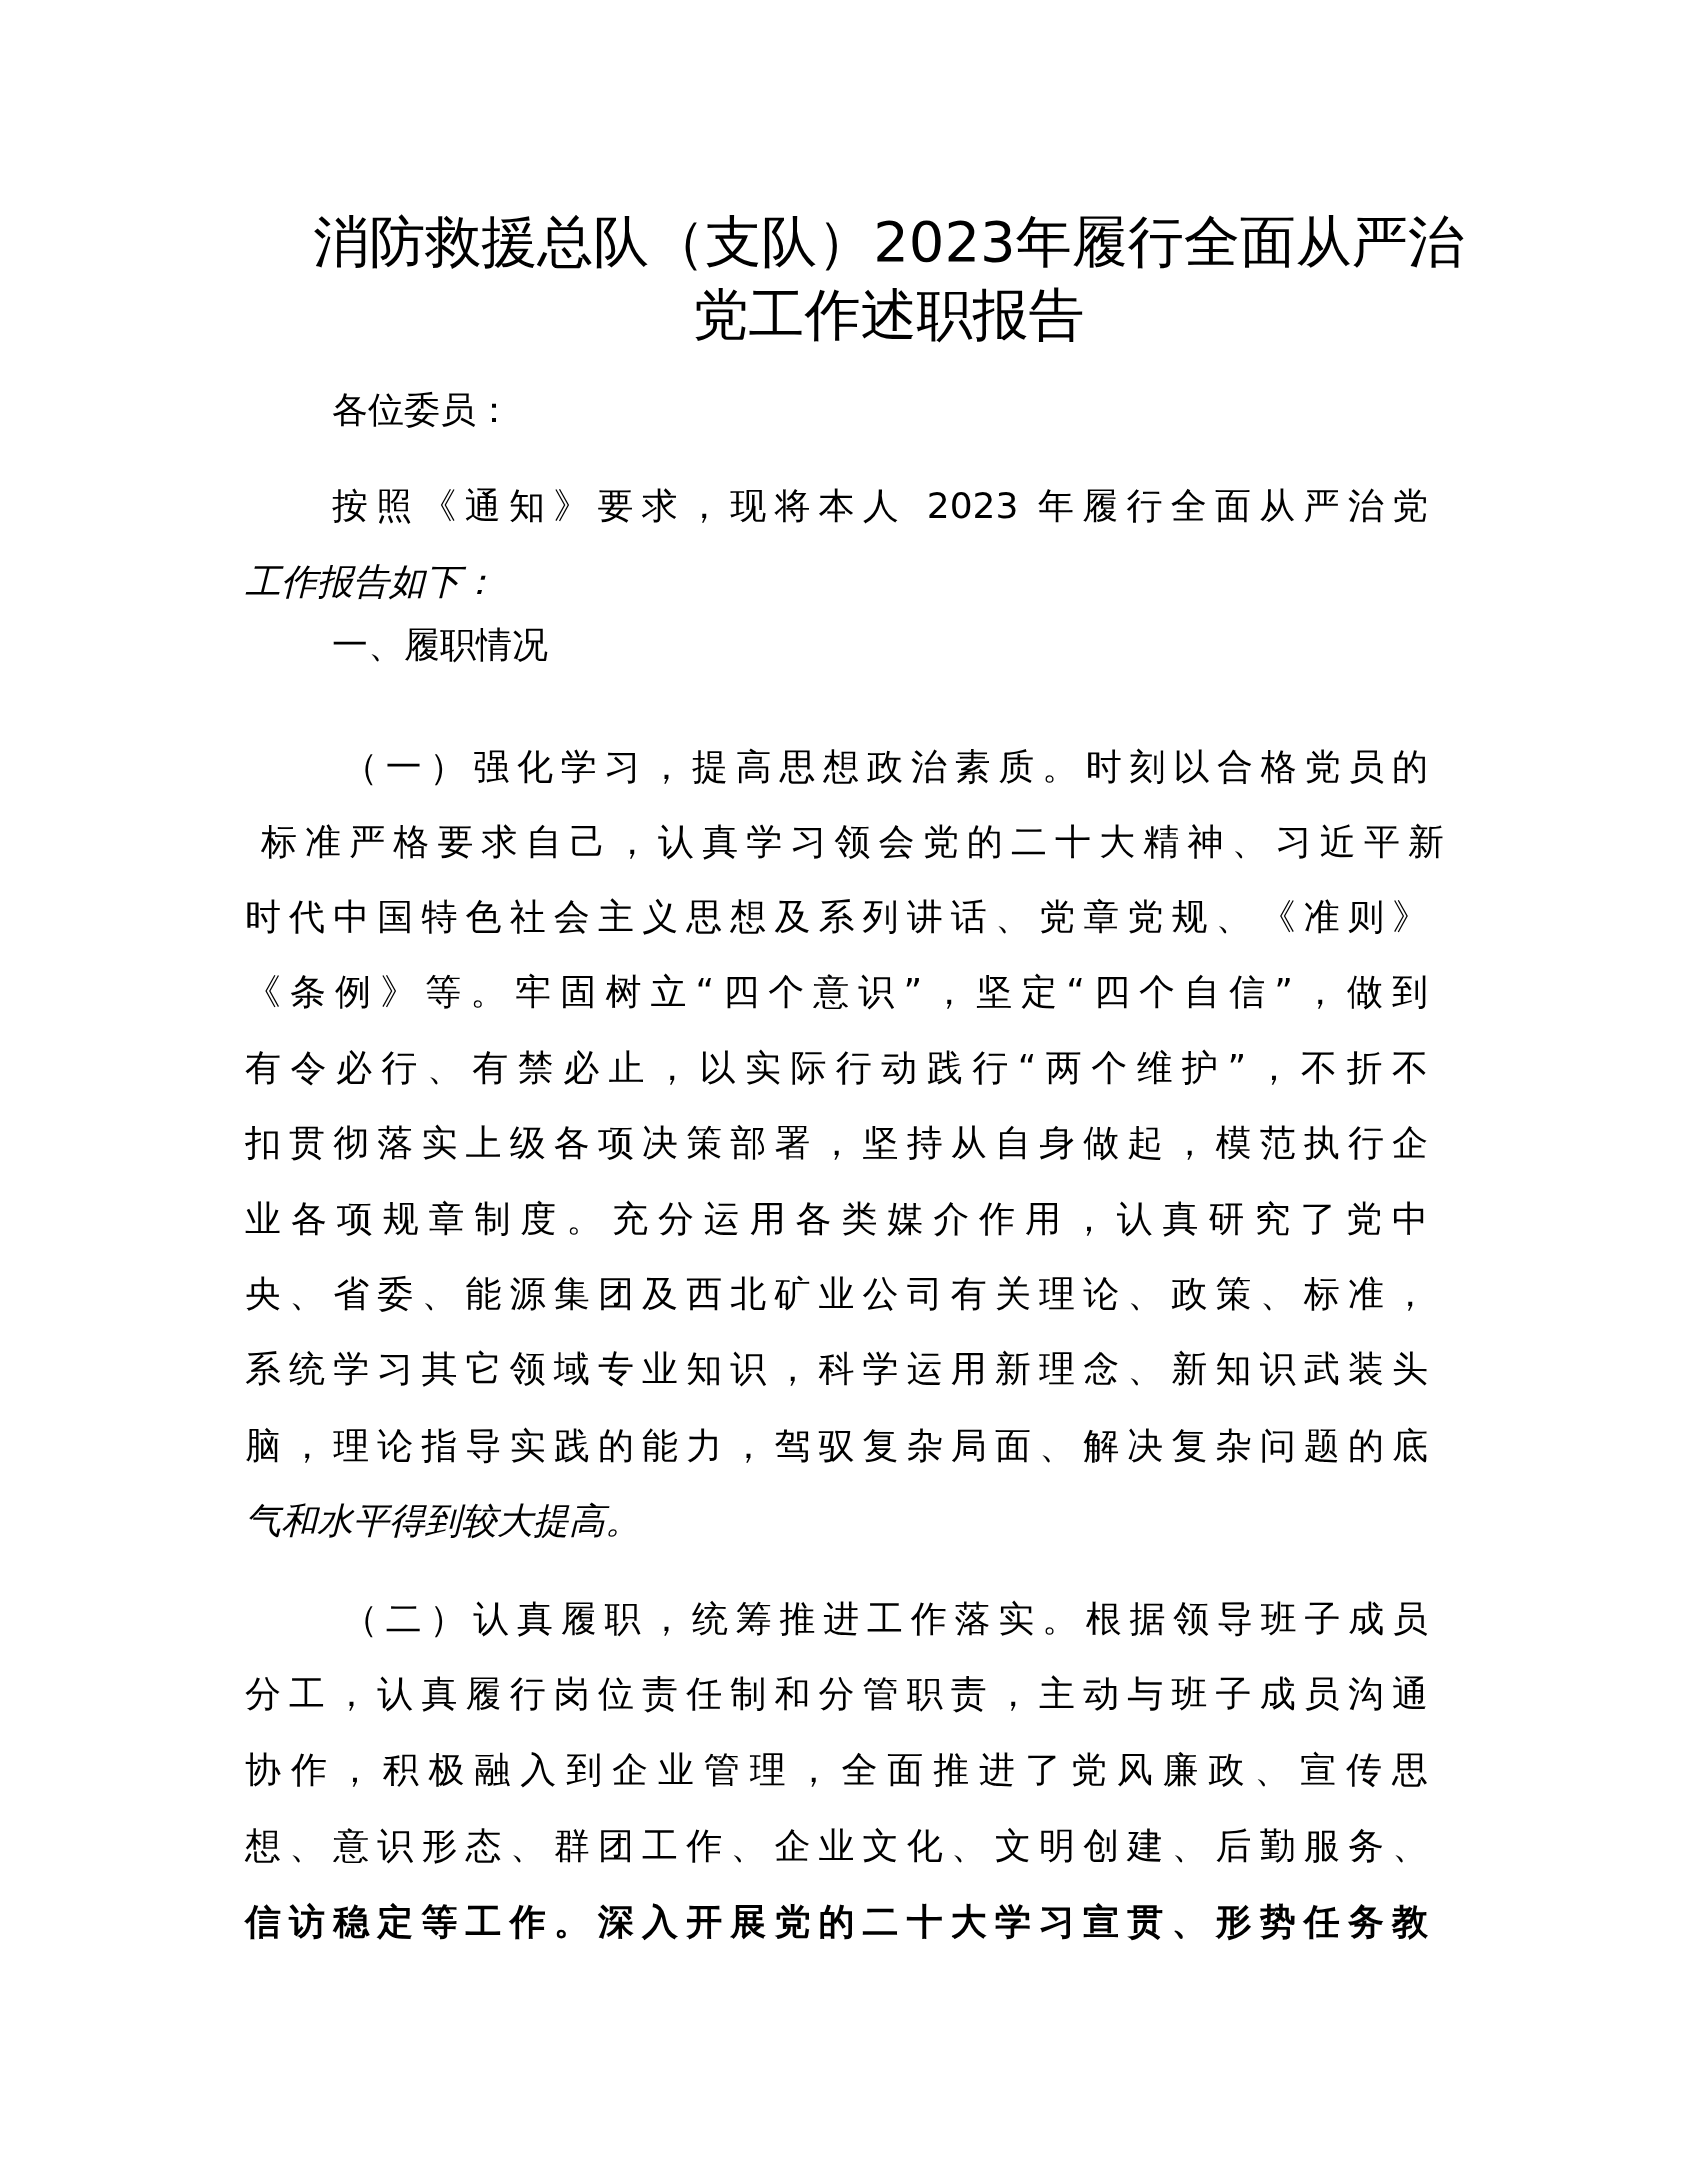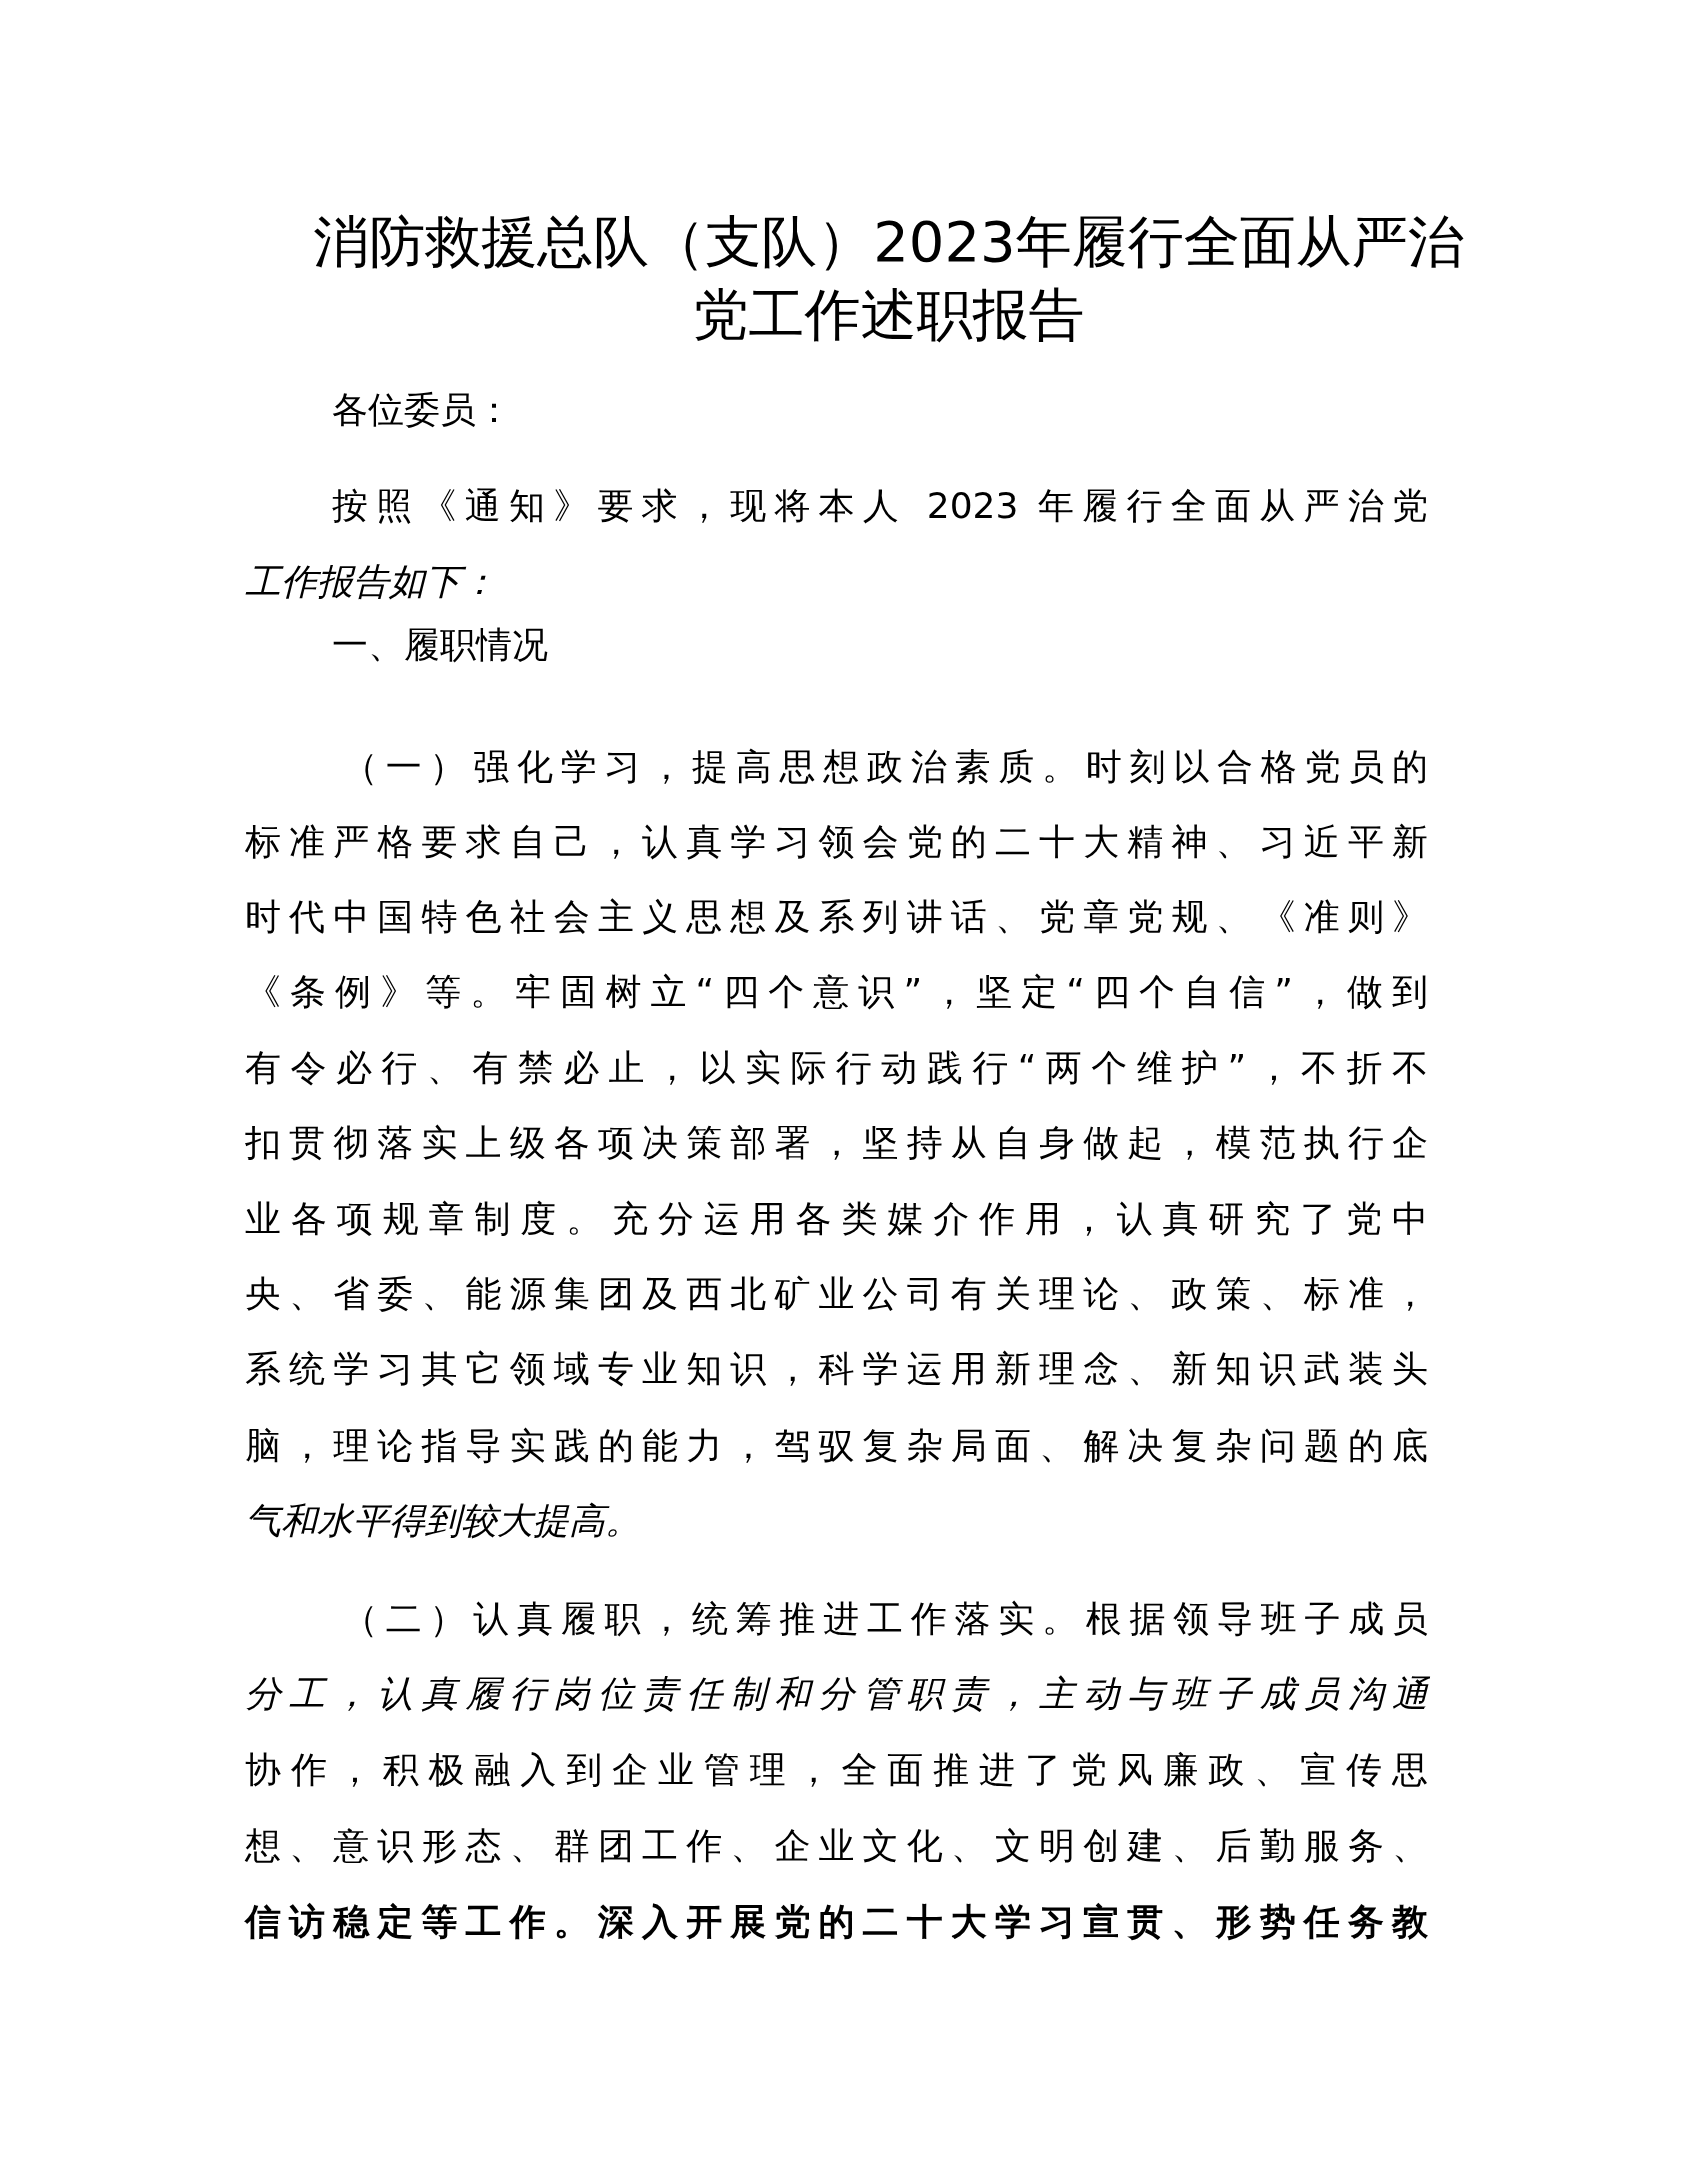--- a/index.html
+++ b/index.html
@@ -23,30 +23,30 @@
   <div class="title" style="top:278px;">党工作述职报告</div>
 
   <div class="line indent short" style="top:382px;">各位委员：</div>
 
   <div class="line indent" style="top:478px;">按照《通知》要求，现将本人 2023 年履行全面从严治党</div>
   <div class="line last" style="top:554px;">工作报告如下：</div>
 
   <div class="line indent short" style="top:617px;">一、履职情况</div>
 
   <div class="line indent2" style="top:739px;">（一）强化学习，提高思想政治素质。时刻以合格党员的</div>
-  <div class="line" style="top:814px;">标准严格要求自己，认真学习领会党的二十大精神、习近平新</div>
+  <div class="line" style="top:814px;margin-left:16px;">标准严格要求自己，认真学习领会党的二十大精神、习近平新</div>
   <div class="line" style="top:889px;">时代中国特色社会主义思想及系列讲话、党章党规、《准则》</div>
   <div class="line" style="top:964px;">《条例》等。牢固树立“四个意识”，坚定“四个自信”，做到</div>
   <div class="line" style="top:1040px;">有令必行、有禁必止，以实际行动践行“两个维护”，不折不</div>
   <div class="line" style="top:1115px;">扣贯彻落实上级各项决策部署，坚持从自身做起，模范执行企</div>
   <div class="line" style="top:1191px;">业各项规章制度。充分运用各类媒介作用，认真研究了党中</div>
   <div class="line" style="top:1266px;">央、省委、能源集团及西北矿业公司有关理论、政策、标准，</div>
   <div class="line" style="top:1341px;">系统学习其它领域专业知识，科学运用新理念、新知识武装头</div>
   <div class="line" style="top:1418px;">脑，理论指导实践的能力，驾驭复杂局面、解决复杂问题的底</div>
   <div class="line last" style="top:1493px;">气和水平得到较大提高。</div>
 
   <div class="line indent2" style="top:1591px;">（二）认真履职，统筹推进工作落实。根据领导班子成员</div>
-  <div class="line" style="top:1666px;font-style:italic;">分工，认真履行岗位责任制和分管职责，主动与班子成员沟通</div>
+  <div class="line" style="top:1666px;">分工，认真履行岗位责任制和分管职责，主动与班子成员沟通</div>
   <div class="line" style="top:1742px;">协作，积极融入到企业管理，全面推进了党风廉政、宣传思</div>
   <div class="line" style="top:1818px;">想、意识形态、群团工作、企业文化、文明创建、后勤服务、</div>
   <div class="line" style="top:1894px;font-weight:bold;">信访稳定等工作。深入开展党的二十大学习宣贯、形势任务教</div>
 </div>
 
 
 </body></html>

